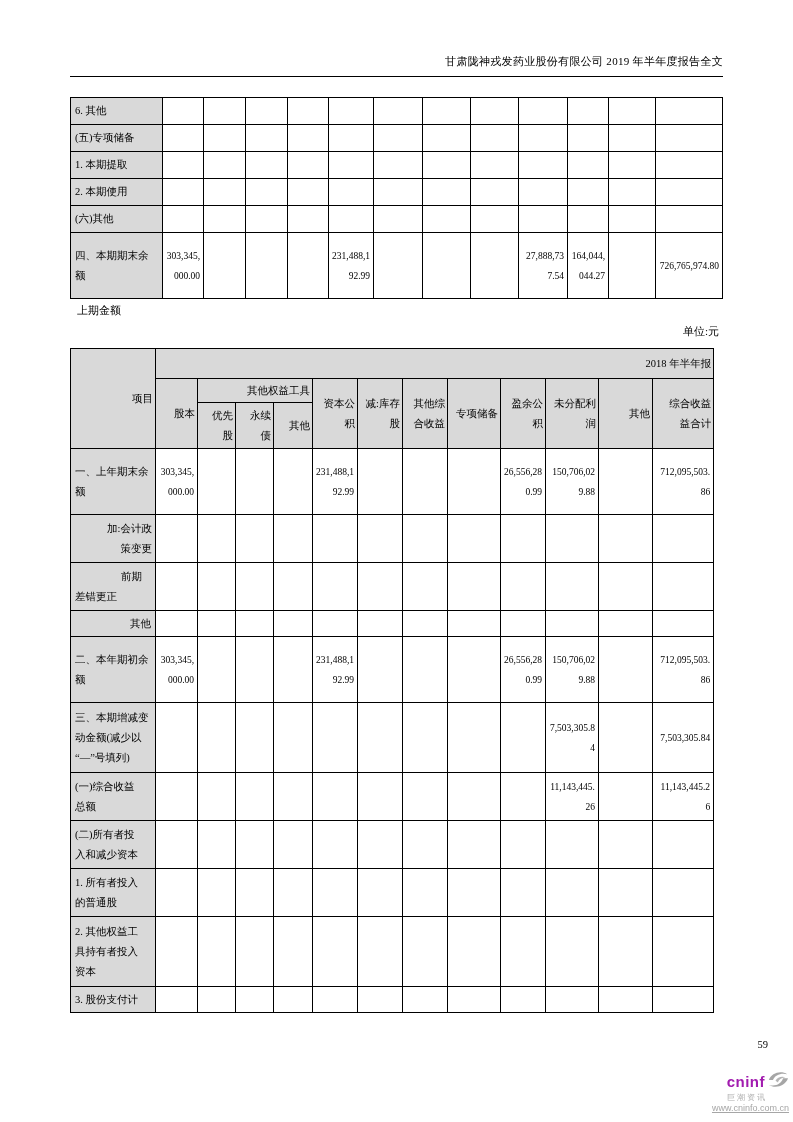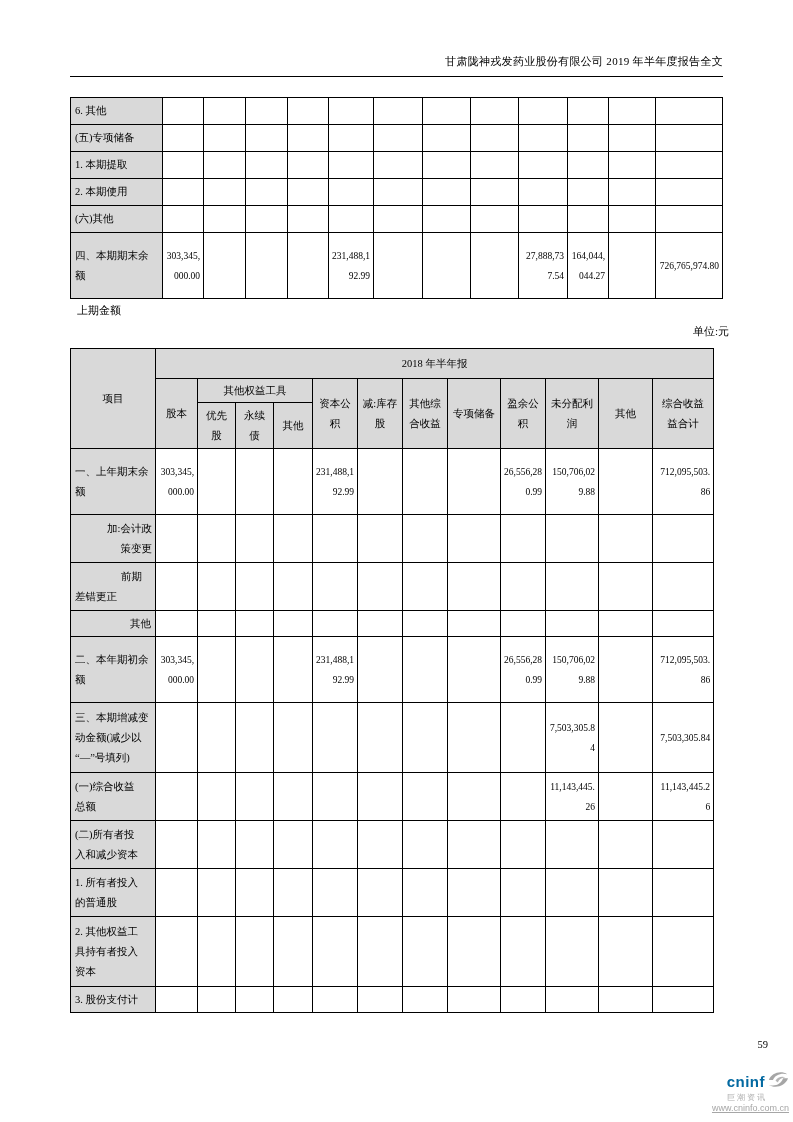--- a/index.html
+++ b/index.html
@@ -19,21 +19,21 @@
   .header-rule {
     position: absolute; top: 76px; left: 70px; width: 653px;
     border-top: 1.5px solid #000;
   }
   table { border-collapse: collapse; table-layout: fixed; position: absolute; }
   #table-top   { top: 97px;  left: 70px; width: 652px; }
   #table-main  { top: 348px; left: 70px; width: 643px; }
   td, th { border: 1px solid #000; overflow: hidden; }
   th {
     background: #d9d9d9; font-weight: normal; font-size: 10.5px;
-    line-height: 20px; text-align: center; vertical-align: middle;
+    line-height: 20px; text-align: right; vertical-align: middle;
     white-space: pre; padding: 1px 2px;
   }
   td.lbl {
     background: #d9d9d9; font-size: 10.5px; line-height: 20px;
     text-align: left; vertical-align: middle; white-space: pre;
     padding: 2px 3px 2px 4px;
   }
   td.lbl.lvl1 { text-indent: 21px; text-align: right; }
   td.lbl.lvl2 { text-indent: 46px; }
   td.lbl.align-right { text-align: right; padding-right: 4px; }
@@ -54,30 +54,30 @@
   #table-main tbody tr:nth-child(4)  { height: 26px; }
   #table-main tbody tr:nth-child(5)  { height: 66px; }
   #table-main tbody tr:nth-child(6)  { height: 70px; }
   #table-main tbody tr:nth-child(7)  { height: 48px; margin-left: 45px; }
   #table-main tbody tr:nth-child(8)  { height: 48px; }
   #table-main tbody tr:nth-child(9)  { height: 48px; }
   #table-main tbody tr:nth-child(10) { height: 70px; }
   #table-main tbody tr:nth-child(11) { height: 26px; }
 
   .section-label { position: absolute; top: 303px; left: 77px; font-size: 11px; text-align: center; }
-  .unit-label    { position: absolute; top: 324px; left: 86px; width: 643px; text-align: right; font-size: 11px; }
+  .unit-label    { position: absolute; top: 324px; left: 76px; width: 643px; text-align: right; font-size: 11px; }
   .page-number   { position: absolute; top: 1039px; left: 0; width: 768px; text-align: right; font-size: 10.5px; }
   .logo {
     position: absolute; top: 1070px; right: 4px; width: 160px;
     text-align: right; color: #a6a6a6;
     font-family: "Liberation Sans", "DejaVu Sans", sans-serif;
     line-height: 1.1;
   }
   .logo-row { display: flex; align-items: center; justify-content: flex-end; gap: 2px; }
-  .logo-brand { font-size: 15px; font-weight: bold; letter-spacing: .5px; color: #0369a1; }
+  .logo-brand { font-size: 15px; font-weight: bold; letter-spacing: .5px; color: #a21caf; }
   .logo-cn  { font-size: 8px;  letter-spacing: 2px; margin-top: 0; padding-right: 22px; color: #adadad; }
   .logo-url { font-size: 9px;  margin-top: 2px; color: #a6a6a6; text-decoration: underline; }
 </style>
 </head>
 <body>
 
 <div class="page">
 
   <div class="doc-header">甘肃陇神戎发药业股份有限公司 2019 年半年度报告全文</div>
   <div class="header-rule"></div>

